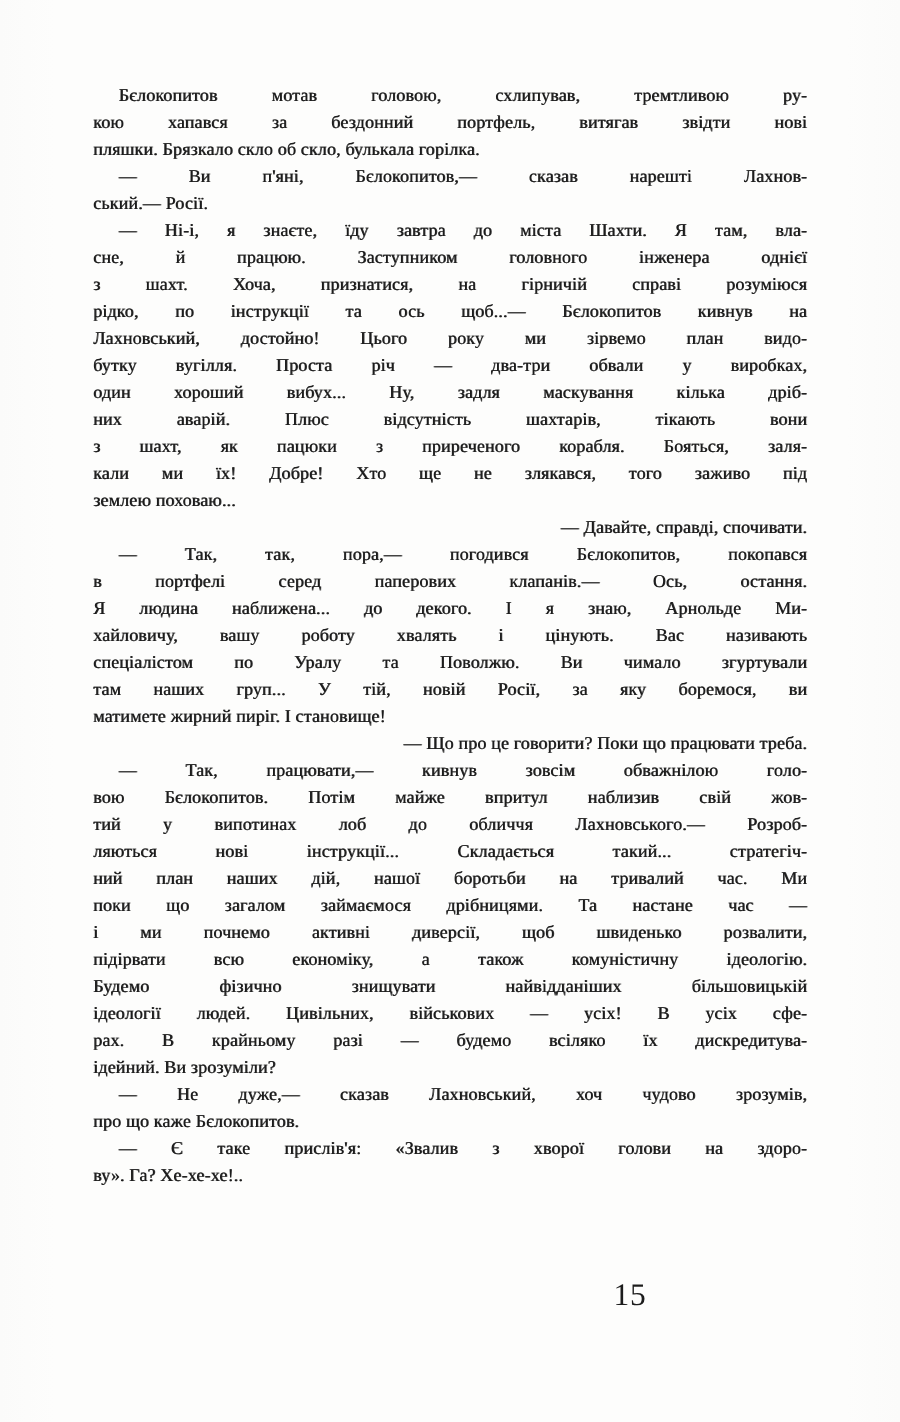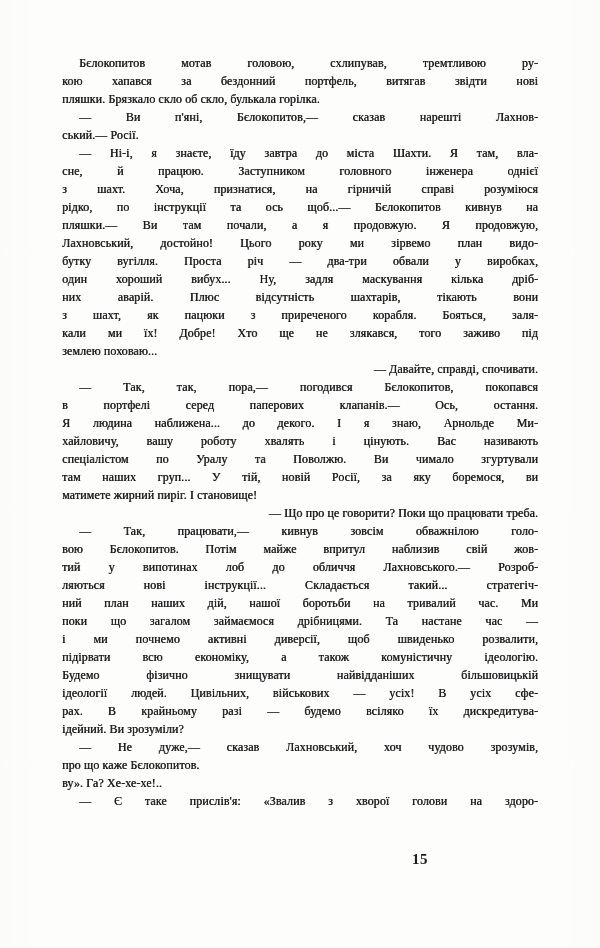--- a/index.html
+++ b/index.html
@@ -46,41 +46,40 @@
     padding-left: 17px;
     text-align: right;
   }
   .page-number {
     position: absolute;
     left: 390px;
     top: 851px;
     width: 60px;
     text-align: center;
     color: #1c1c1c;
-    font-size: 15px;
-    font-weight: bold;
+    font-size: 21px;
+    font-weight: normal;
     font-family: "Liberation Serif", "DejaVu Serif", serif;
     letter-spacing: 0.5px;
   }
 </style>
 </head>
 <body>
 
 <div class="scan-page">
   <div class="text-block">
       <div class="line indent just">Бєлокопитов мотав головою, схлипував, тремтливою ру-</div>
       <div class="line just">кою хапався за бездонний портфель, витягав звідти нові</div>
       <div class="line">пляшки. Брязкало скло об скло, булькала горілка.</div>
       <div class="line indent just">— Ви п'яні, Бєлокопитов,— сказав нарешті Лахнов-</div>
       <div class="line">ський.— Росії.</div>
       <div class="line indent just">— Ні-і, я знаєте, їду завтра до міста Шахти. Я там, вла-</div>
       <div class="line just">сне, й працюю. Заступником головного інженера однієї</div>
       <div class="line just">з шахт. Хоча, признатися, на гірничій справі розуміюся</div>
       <div class="line just">рідко, по інструкції та ось щоб...— Бєлокопитов кивнув на</div>
-      <div class="line just">пляшки.— Ви там почали, а я продовжую. Я продовжую,</div>
       <div class="line just">Лахновський, достойно! Цього року ми зірвемо план видо-</div>
       <div class="line just">бутку вугілля. Проста річ — два-три обвали у виробках,</div>
       <div class="line just">один хороший вибух... Ну, задля маскування кілька дріб-</div>
       <div class="line just">них аварій. Плюс відсутність шахтарів, тікають вони</div>
       <div class="line just">з шахт, як пацюки з приреченого корабля. Бояться, заля-</div>
       <div class="line just">кали ми їх! Добре! Хто ще не злякався, того заживо під</div>
       <div class="line">землею поховаю...</div>
       <div class="line indent">— Давайте, справді, спочивати.</div>
       <div class="line indent just">— Так, так, пора,— погодився Бєлокопитов, покопався</div>
       <div class="line just">в портфелі серед паперових  клапанів.— Ось, остання.</div>
@@ -97,17 +96,17 @@
       <div class="line just">ний план наших дій, нашої боротьби на тривалий час. Ми</div>
       <div class="line just">поки що загалом займаємося дрібницями. Та настане час —</div>
       <div class="line just">і ми почнемо активні диверсії, щоб швиденько розвалити,</div>
       <div class="line just">підірвати всю економіку, а також комуністичну ідеологію.</div>
       <div class="line just">Будемо фізично знищувати найвідданіших більшовицькій</div>
       <div class="line just">ідеології людей. Цивільних, військових — усіх! В усіх сфе-</div>
       <div class="line just">рах. В крайньому разі — будемо всіляко їх дискредитува-</div>
       <div class="line">ідейний. Ви зрозуміли?</div>
       <div class="line indent just">— Не дуже,— сказав Лахновський, хоч чудово зрозумів,</div>
       <div class="line">про що каже Бєлокопитов.</div>
+      <div class="line indent just">— Є таке прислів'я: «Звалив з хворої голови на здоро-</div>
       <div class="line">ву». Га? Хе-хе-хе!..</div>
-      <div class="line indent just">— Є таке прислів'я: «Звалив з хворої голови на здоро-</div>
     </div>
   <div class="page-number">15</div>
 </div>
 
 </body></html>

